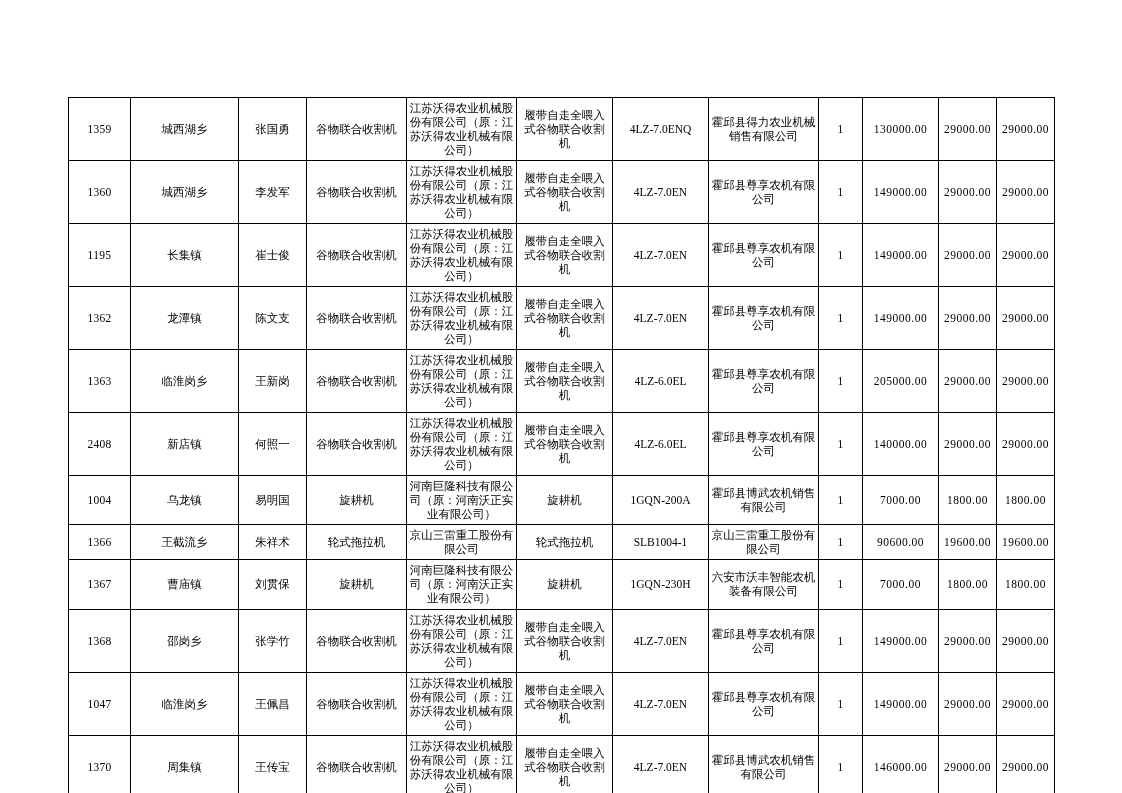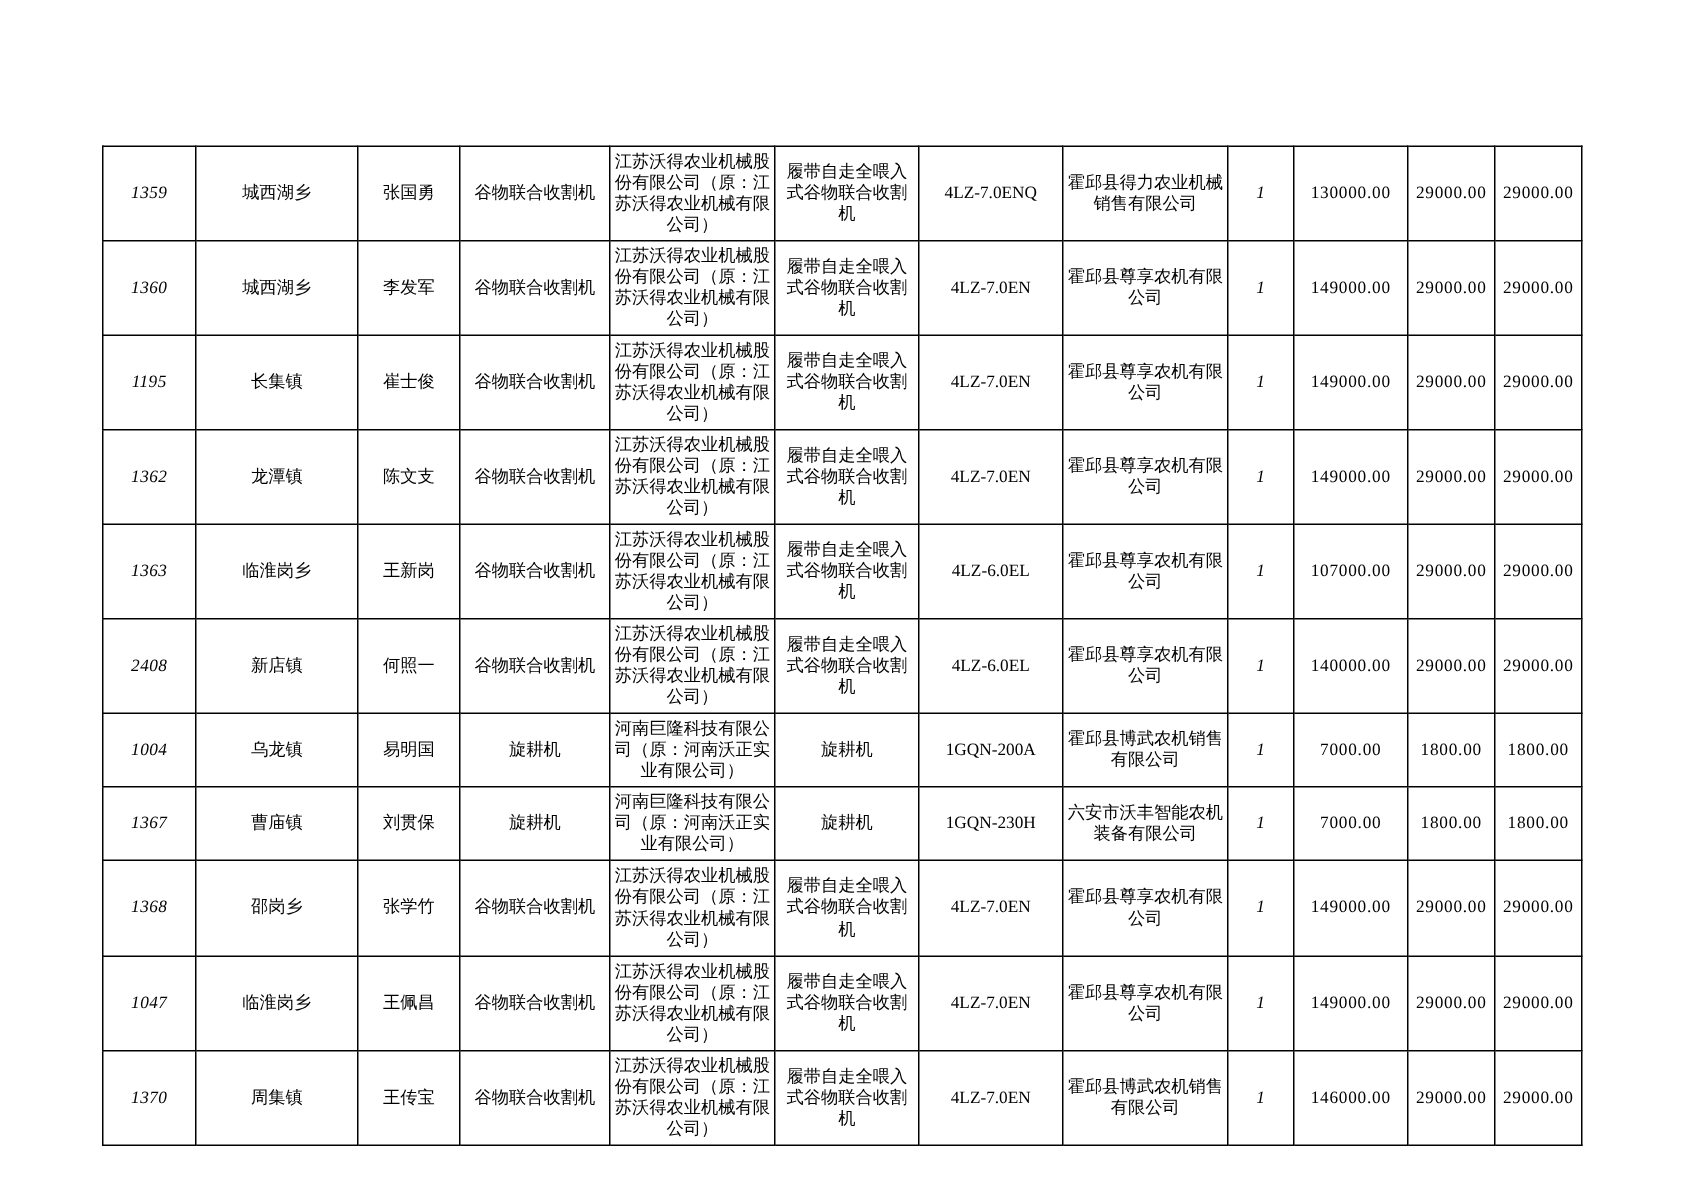--- a/index.html
+++ b/index.html
@@ -37,21 +37,20 @@
     border: 1px solid #000000;
     padding: 3px 2px;
     text-align: center;
     vertical-align: middle;
     word-break: break-all;
     font-family: "Liberation Serif", "DejaVu Serif", serif;
   }
   td.num {
     font-size: 11.5px;
     letter-spacing: 0.3px;
-    font-style: italic;
   }
   td.money {
     text-align: center;
     letter-spacing: 0.5px;
   }
   
   col.c0 { width: 62px; }
   col.c1 { width: 108px; }
   col.c2 { width: 68px; }
   col.c3 { width: 100px; }
@@ -144,21 +143,21 @@
           <tr>
             <td class="num">1363</td>
             <td>临淮岗乡</td>
             <td>王新岗</td>
             <td>谷物联合收割机</td>
             <td>江苏沃得农业机械股份有限公司（原：江苏沃得农业机械有限公司）</td>
             <td>履带自走全喂入式谷物联合收割机</td>
             <td>4LZ-6.0EL</td>
             <td>霍邱县尊享农机有限公司</td>
             <td class="num">1</td>
-            <td class="money">107000.00</td>
+            <td class="money">205000.00</td>
             <td class="money">29000.00</td>
             <td class="money">29000.00</td>
           </tr>
           <tr>
             <td class="num">2408</td>
             <td>新店镇</td>
             <td>何照一</td>
             <td>谷物联合收割机</td>
             <td>江苏沃得农业机械股份有限公司（原：江苏沃得农业机械有限公司）</td>
             <td>履带自走全喂入式谷物联合收割机</td>
@@ -175,20 +174,34 @@
             <td>易明国</td>
             <td>旋耕机</td>
             <td>河南巨隆科技有限公司（原：河南沃正实业有限公司）</td>
             <td>旋耕机</td>
             <td>1GQN-200A</td>
             <td>霍邱县博武农机销售有限公司</td>
             <td class="num">1</td>
             <td class="money">7000.00</td>
             <td class="money">1800.00</td>
             <td class="money">1800.00</td>
+          </tr>
+          <tr>
+            <td class="num">1366</td>
+            <td>王截流乡</td>
+            <td>朱祥术</td>
+            <td>轮式拖拉机</td>
+            <td>京山三雷重工股份有限公司</td>
+            <td>轮式拖拉机</td>
+            <td>SLB1004-1</td>
+            <td>京山三雷重工股份有限公司</td>
+            <td class="num">1</td>
+            <td class="money">90600.00</td>
+            <td class="money">19600.00</td>
+            <td class="money">19600.00</td>
           </tr>
           <tr>
             <td class="num">1367</td>
             <td>曹庙镇</td>
             <td>刘贯保</td>
             <td>旋耕机</td>
             <td>河南巨隆科技有限公司（原：河南沃正实业有限公司）</td>
             <td>旋耕机</td>
             <td>1GQN-230H</td>
             <td>六安市沃丰智能农机装备有限公司</td>

